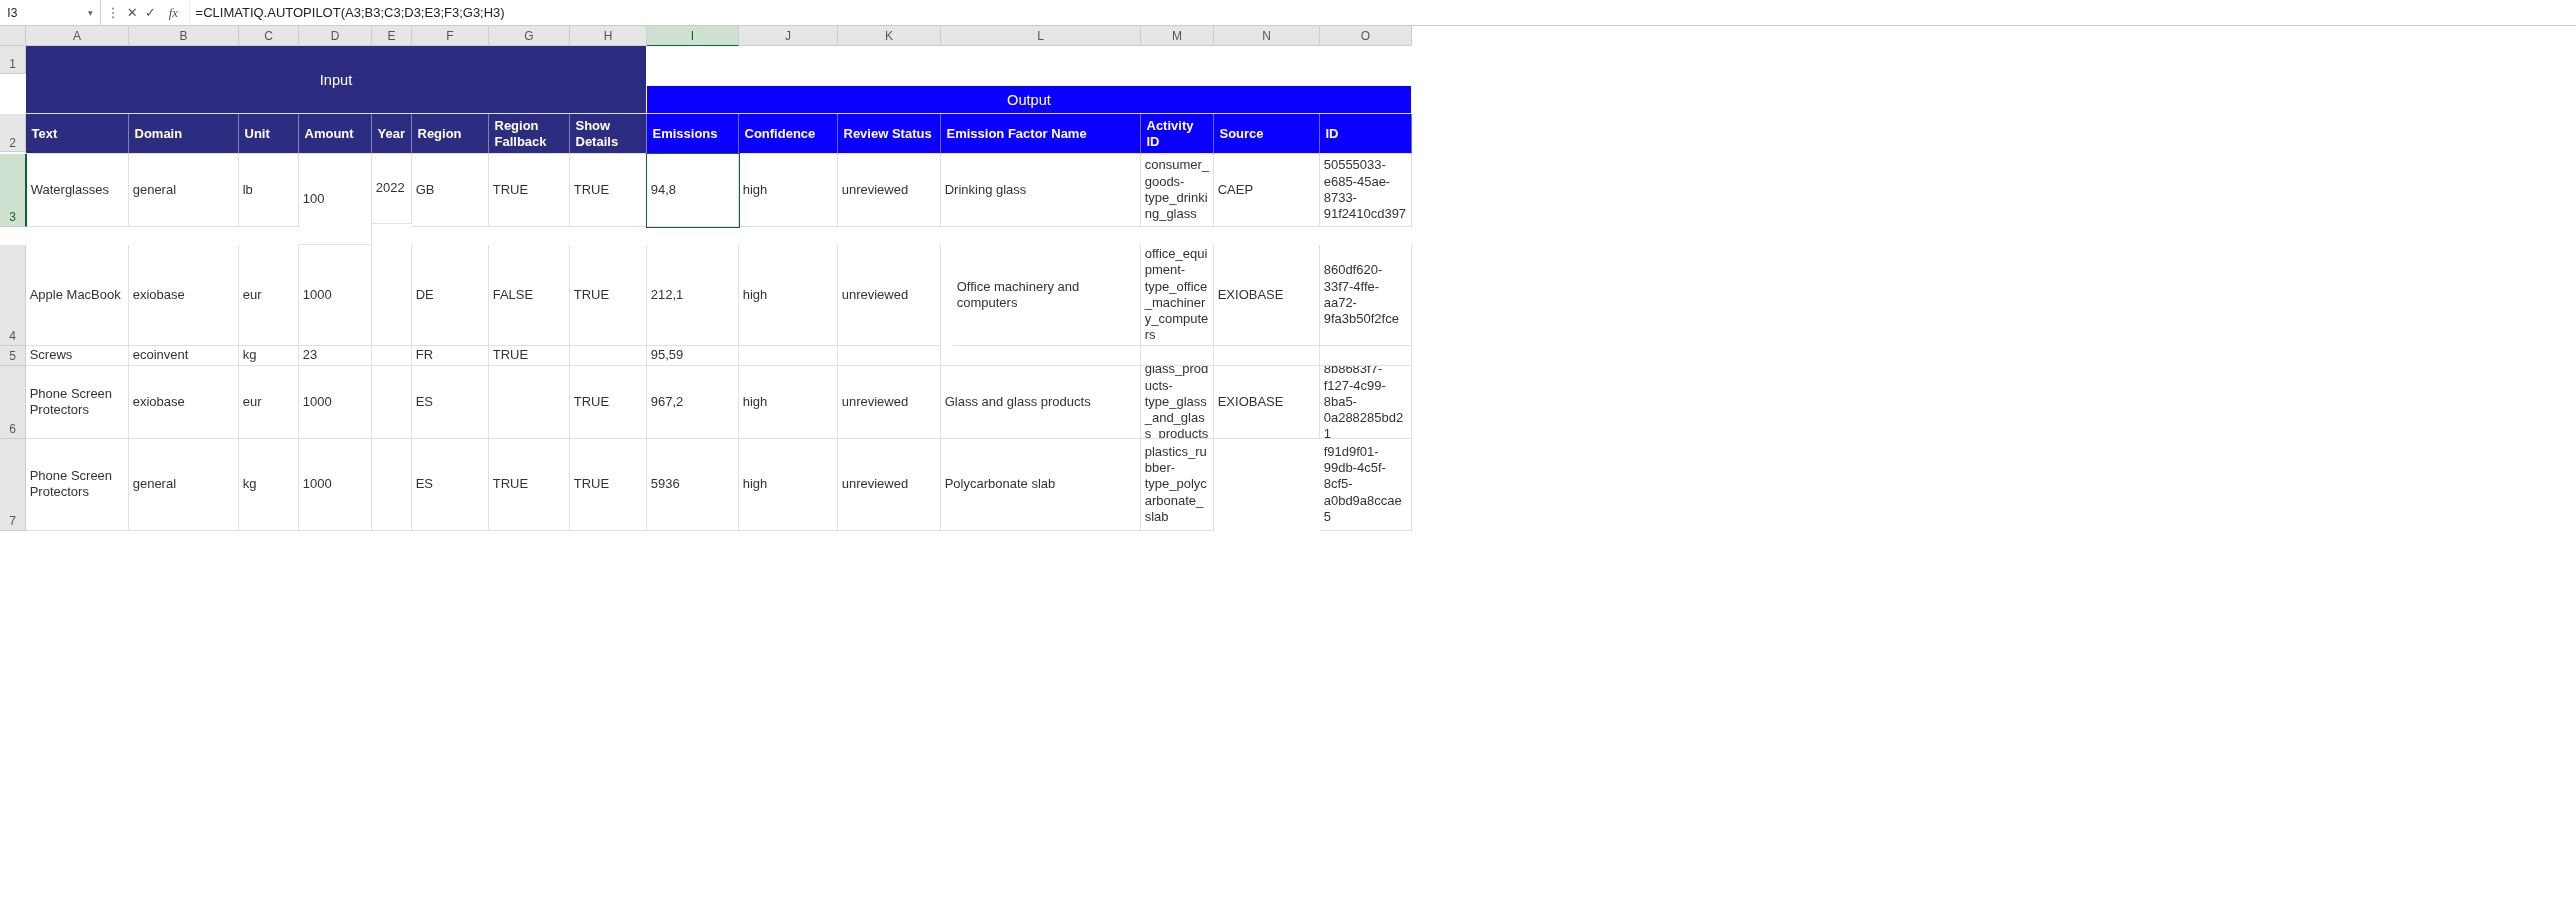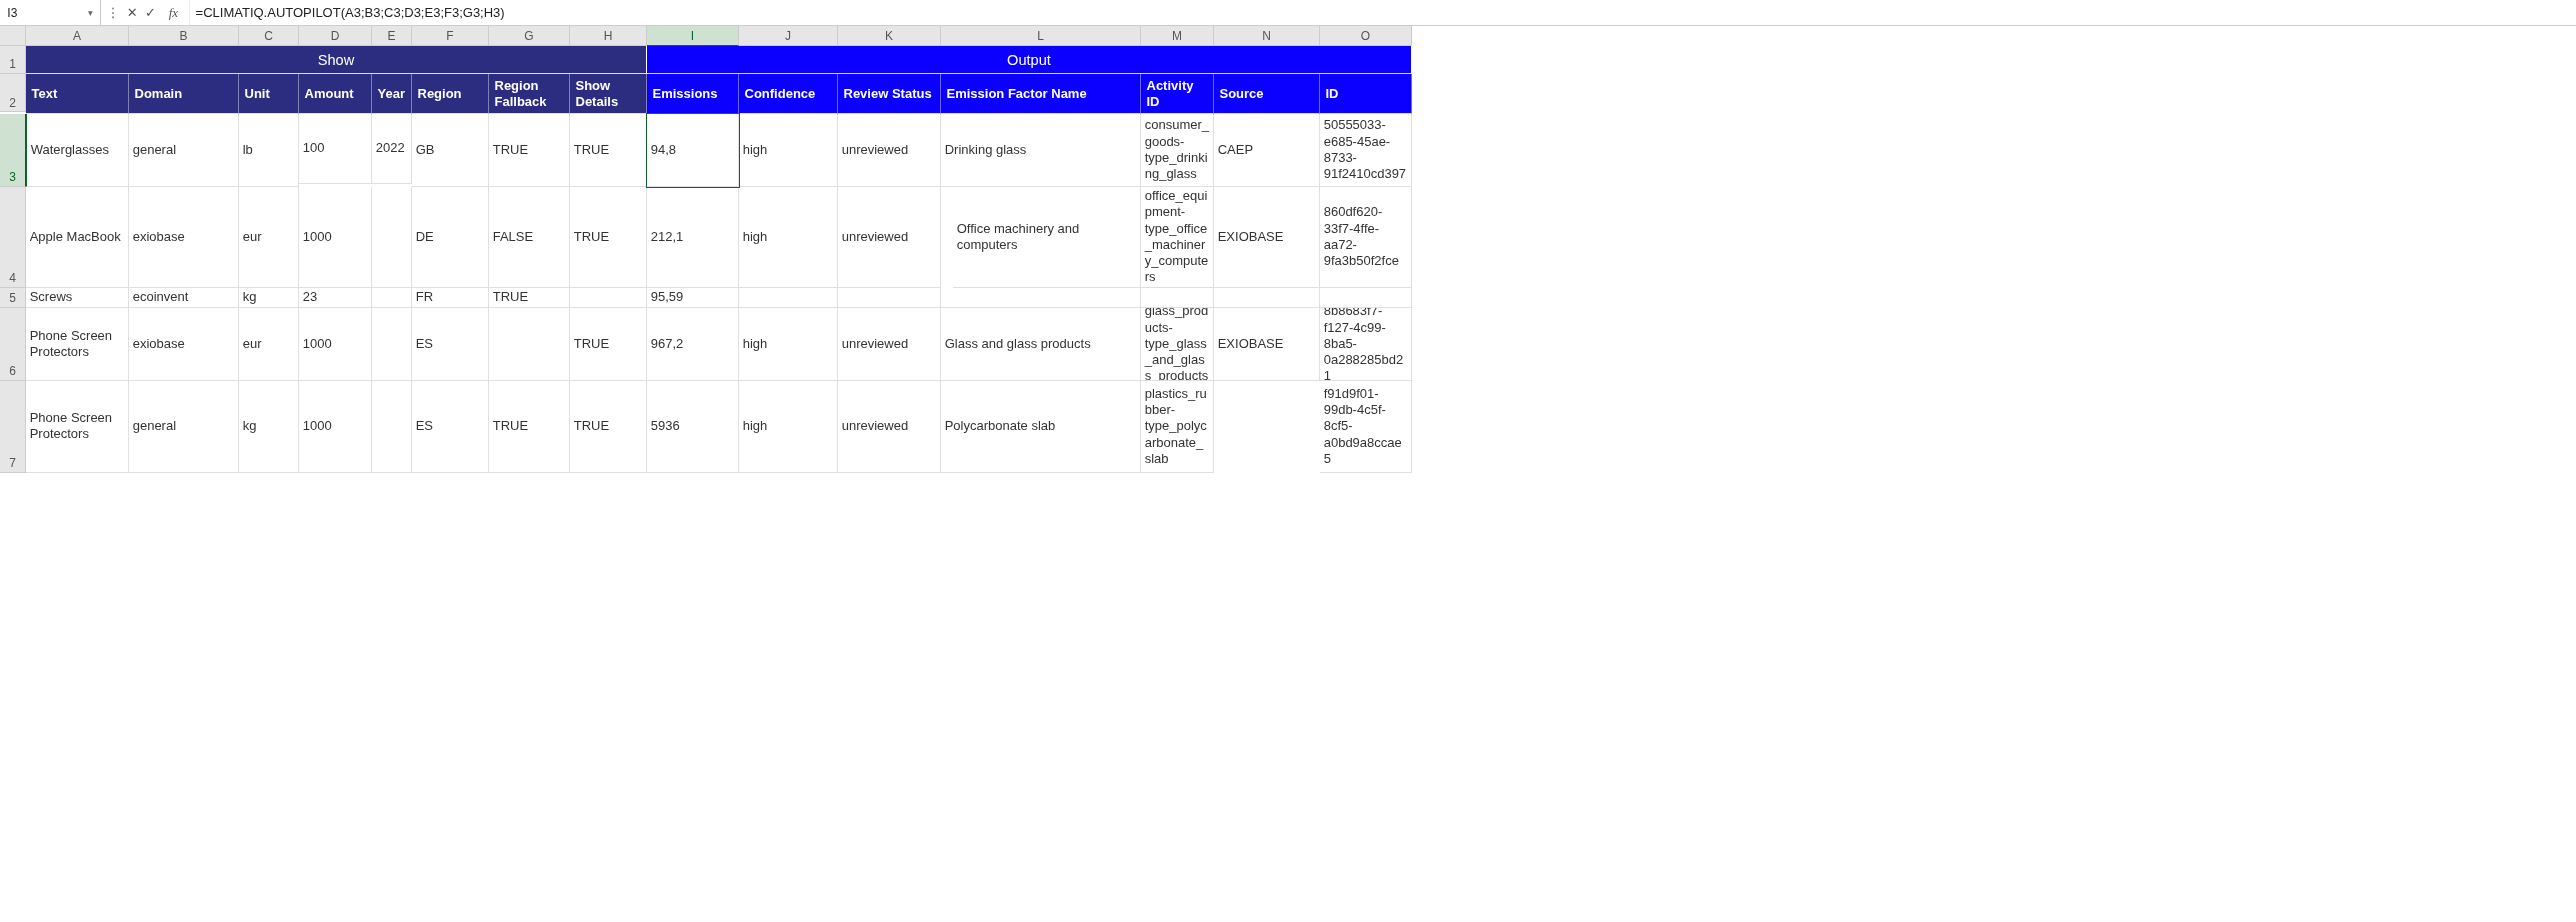--- a/index.html
+++ b/index.html
@@ -112,21 +112,21 @@
   }
   .merged-header {
     color: #fff;
     font-size: 14.6px;
     text-align: center;
     justify-content: center;
     padding: 5.5px 0;
     border-right: 0.9px solid #fff;
   }
   .input-hdr { background: #2c2d80; }
-  .output-hdr { background: #0b00ff; }
+  .output-hdr { background: #0b00ff; margin-top: 40px; }
   .sub-hdr {
     color: #fff;
     font-weight: bold;
     font-size: 13px;
     padding: 3.7px 5.5px;
     align-items: center;
     line-height: 1.2;
     border-right: 0.9px solid rgba(255,255,255,0.4);
   }
   .sub-hdr.inp { background: #2c2d80; }
@@ -182,21 +182,21 @@
     <div class="colhdr" style="grid-area: 1 / 8;">G</div>
     <div class="colhdr" style="grid-area: 1 / 9;">H</div>
     <div class="colhdr sel" style="grid-area: 1 / 10;">I</div>
     <div class="colhdr" style="grid-area: 1 / 11;">J</div>
     <div class="colhdr" style="grid-area: 1 / 12;">K</div>
     <div class="colhdr" style="grid-area: 1 / 13;">L</div>
     <div class="colhdr" style="grid-area: 1 / 14;">M</div>
     <div class="colhdr" style="grid-area: 1 / 15;">N</div>
     <div class="colhdr" style="grid-area: 1 / 16;">O</div>
     <div class="rowhdr" style="grid-area: 2 / 1; height: 27.5px;">1</div>
-    <div class="cell merged-header input-hdr" style="grid-area: 2 / 2 / auto / span 8;">Show</div>
+    <div class="cell merged-header input-hdr" style="grid-area: 2 / 2 / auto / span 8;">Input</div>
     <div class="cell merged-header output-hdr" style="grid-area: 2 / 10 / auto / span 7;">Output</div>
     <div class="rowhdr" style="grid-area: 3 / 1; height: 38px;">2</div>
     <div class="cell sub-hdr inp" style="grid-area: 3 / 2;">Text</div>
     <div class="cell sub-hdr inp" style="grid-area: 3 / 3;">Domain</div>
     <div class="cell sub-hdr inp" style="grid-area: 3 / 4;">Unit</div>
     <div class="cell sub-hdr inp" style="grid-area: 3 / 5;">Amount</div>
     <div class="cell sub-hdr inp" style="grid-area: 3 / 6;">Year</div>
     <div class="cell sub-hdr inp" style="grid-area: 3 / 7;">Region</div>
     <div class="cell sub-hdr inp" style="grid-area: 3 / 8;">Region Fallback</div>
     <div class="cell sub-hdr inp" style="grid-area: 3 / 9;">Show Details</div>
@@ -204,21 +204,21 @@
     <div class="cell sub-hdr out" style="grid-area: 3 / 11;">Confidence</div>
     <div class="cell sub-hdr out" style="grid-area: 3 / 12;">Review Status</div>
     <div class="cell sub-hdr out" style="grid-area: 3 / 13;">Emission Factor Name</div>
     <div class="cell sub-hdr out" style="grid-area: 3 / 14;">Activity ID</div>
     <div class="cell sub-hdr out" style="grid-area: 3 / 15;">Source</div>
     <div class="cell sub-hdr out" style="grid-area: 3 / 16;">ID</div>
     <div class="rowhdr sel" style="grid-area: 4 / 1; height: 73px;">3</div>
     <div class="cell data-cell clip left-green" style="grid-area: 4 / 2; height: 73px;">Waterglasses</div>
     <div class="cell data-cell clip" style="grid-area: 4 / 3; height: 73px;">general</div>
     <div class="cell data-cell clip" style="grid-area: 4 / 4; height: 73px;">lb</div>
-    <div class="cell data-cell clip" style="grid-area: 4 / 5; height: 70px;">100</div>
+    <div class="cell data-cell clip" style="grid-area: 4 / 5; height: 91px;">100</div>
     <div class="cell data-cell clip" style="grid-area: 4 / 6; height: 70px;">2022</div>
     <div class="cell data-cell clip" style="grid-area: 4 / 7; height: 73px;">GB</div>
     <div class="cell data-cell clip" style="grid-area: 4 / 8; height: 73px;">TRUE</div>
     <div class="cell data-cell clip" style="grid-area: 4 / 9; height: 73px;">TRUE</div>
     <div class="cell data-cell clip selected-cell" style="grid-area: 4 / 10; height: 73px;">94,8</div>
     <div class="cell data-cell clip" style="grid-area: 4 / 11; height: 73px;">high</div>
     <div class="cell data-cell clip" style="grid-area: 4 / 12; height: 73px;">unreviewed</div>
     <div class="cell data-cell clip" style="grid-area: 4 / 13; height: 73px;">Drinking glass</div>
     <div class="cell data-cell clip" style="grid-area: 4 / 14; height: 73px;">consumer_goods-type_drinking_glass</div>
     <div class="cell data-cell clip" style="grid-area: 4 / 15; height: 73px;">CAEP</div>

